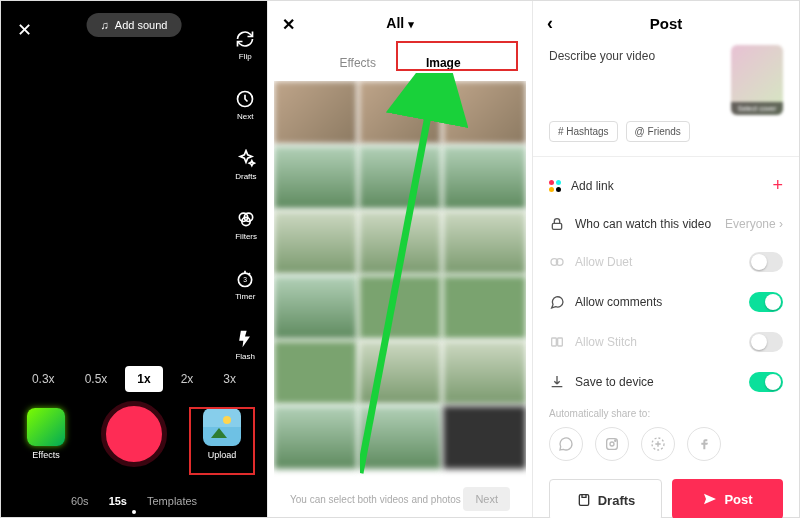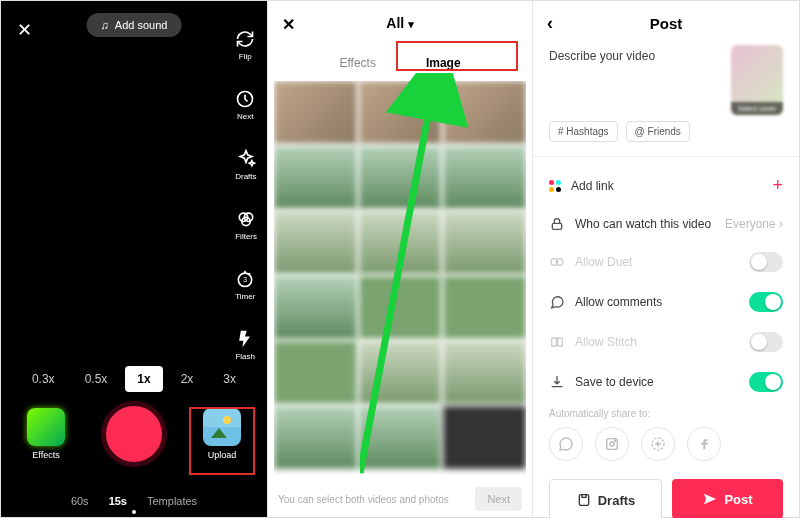--- a/index.html
+++ b/index.html
@@ -41,21 +41,21 @@
 .g-tabs span.active{color:#000;font-weight:600}
 .hl-image-tab{position:absolute;top:40px;right:14px;width:118px;height:26px;border:2px solid #e12c2c;pointer-events:none}
 .grid{position:absolute;top:80px;left:6px;right:6px;bottom:36px;display:grid;grid-template-columns:repeat(3,1fr);grid-auto-rows:63px;gap:2px;overflow:hidden}
 .cell{background:#7aa36f;filter:blur(3px)}
 .cell.a{background:linear-gradient(135deg,#bfa58a,#8c7a62)}
 .cell.b{background:linear-gradient(180deg,#b3d1b8,#5e8a5e)}
 .cell.c{background:linear-gradient(180deg,#cdd9c2,#7a9a6e)}
 .cell.d{background:#333}
 .arrow{position:absolute;top:72px;left:50%;width:0;height:0;pointer-events:none;z-index:5}
 .arrow svg{position:absolute;top:0;left:-40px}
-.g-footer{position:absolute;bottom:0;left:0;right:0;height:36px;display:flex;align-items:center;justify-content:space-between;padding:0 10px;font-size:10px;color:#aaa;background:#fff}
+.g-footer{position:absolute;bottom:0;left:0;right:0;height:36px;display:flex;align-items:center;justify-content:space-between;padding:0 22px;font-size:10px;color:#aaa;background:#fff}
 .next-btn{background:#eee;color:#aaa;border-radius:4px;padding:6px 12px;font-size:11px;cursor:pointer}
 
 
 .p-top{height:44px;display:flex;align-items:center;justify-content:center;position:relative;font-size:15px;font-weight:600}
 .back{position:absolute;left:14px;font-size:18px;cursor:pointer}
 .desc-row{display:flex;padding:0 16px;gap:10px;align-items:flex-start;height:70px}
 .desc-ph{flex:1;color:#404040;font-size:12px;padding-top:4px}
 .cover{width:52px;height:70px;border-radius:6px;background:linear-gradient(135deg,#e8c1d4,#d4e8c1);filter:blur(1.5px);position:relative;display:flex;align-items:flex-end;justify-content:center;cursor:pointer}
 .cover span{filter:none;background:rgba(0,0,0,.55);color:#fff;font-size:7px;padding:3px 0;width:100%;text-align:center;border-radius:0 0 6px 6px}
 .chips{display:flex;gap:8px;padding:6px 16px}

